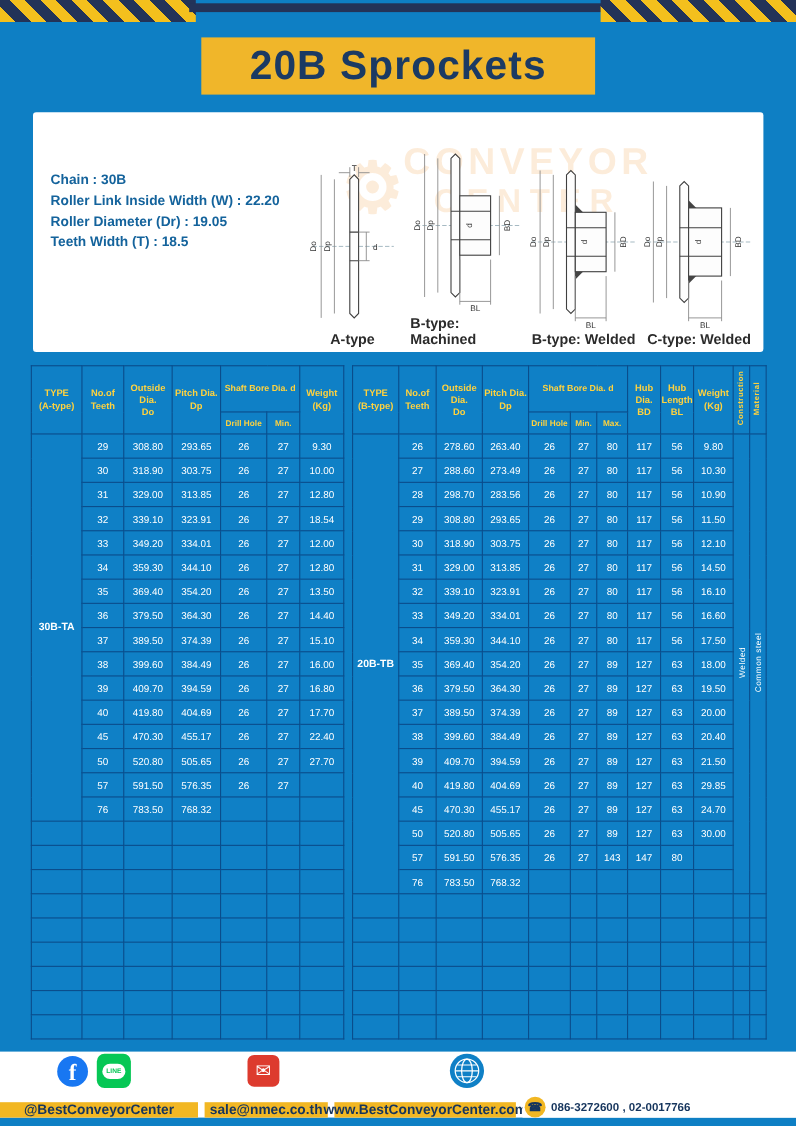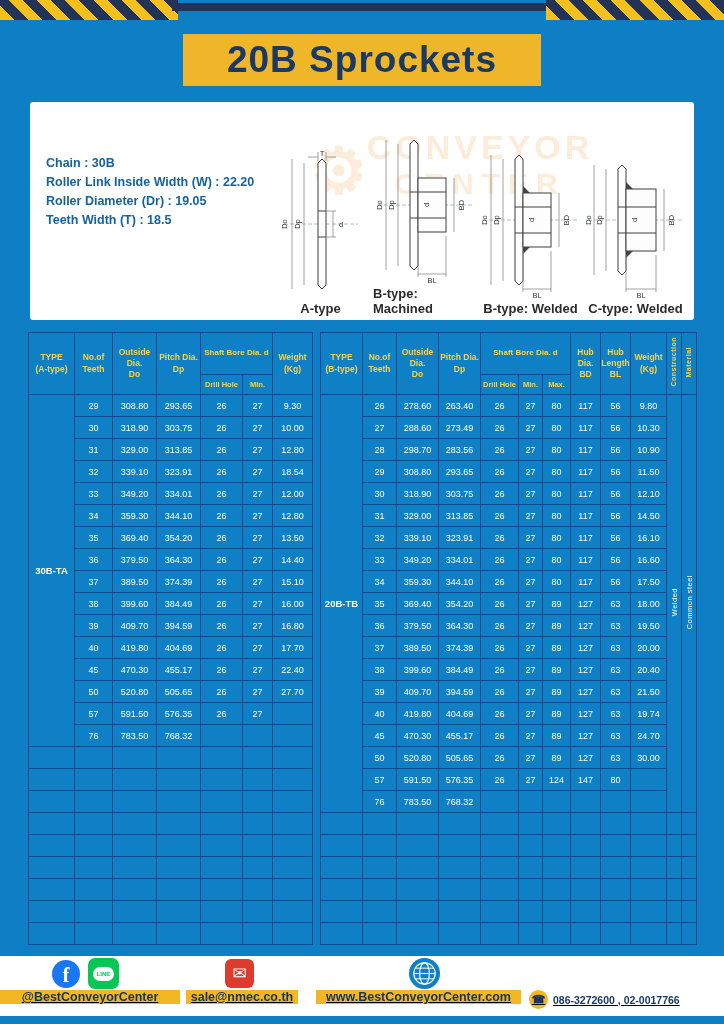--- a/index.html
+++ b/index.html
@@ -100,30 +100,30 @@
     display:flex; align-items:center; justify-content:center;
     color:#06c755; font-size:6px; font-weight:bold;
   }
   #email-icon {
     position:absolute; left:225px; top:3px; width:29px; height:29px; border-radius:6px;
     background:#dd3b2e; color:#fff; font-size:17px;
   }
   #globe-icon { position:absolute; left:408px; top:1px; width:33px; height:33px; }
   #footer-labels {
     position:absolute; bottom:0; left:0; width:100%; height:26px;
-    display:flex; align-items:flex-start;text-decoration:underline;
+    display:flex; align-items:flex-end;
   }
   .seg {
     display:flex; align-items:center; justify-content:center;
     font-weight:bold; color:#16355d; font-size:12.5px; white-space:nowrap;
   }
   .seg.yellow { background:#f2b723; }
   #seg-social  { width:180px; margin-right:6px; }
   #seg-email   { width:112px; margin-right:6px; }
-  #seg-website { width:205px; margin-right:6px;margin-left:12px; }
+  #seg-website { width:165px; margin-right:6px; }
   #seg-phone   { flex:1; justify-content:flex-start; gap:5px; font-size:10.5px; background:#fff; }
   #phone-icon {
     width:19px; height:19px; border-radius:50%; background:#f2b723;
     color:#16355d; font-size:11px; margin-left:2px;
   }
 </style>
 </head>
 <body>
 
 <div class="hazard" id="hazard-left"></div>
@@ -732,21 +732,21 @@
         </tr>
         <tr>
           <td>40</td>
           <td>419.80</td>
           <td>404.69</td>
           <td>26</td>
           <td>27</td>
           <td>89</td>
           <td>127</td>
           <td>63</td>
-          <td>19.74</td>
+          <td>29.85</td>
         </tr>
         <tr>
           <td>45</td>
           <td>470.30</td>
           <td>455.17</td>
           <td>26</td>
           <td>27</td>
           <td>89</td>
           <td>127</td>
           <td>63</td>
@@ -762,21 +762,21 @@
           <td>127</td>
           <td>63</td>
           <td>30.00</td>
         </tr>
         <tr>
           <td>57</td>
           <td>591.50</td>
           <td>576.35</td>
           <td>26</td>
           <td>27</td>
-          <td>124</td>
+          <td>143</td>
           <td>147</td>
           <td>80</td>
           <td>&nbsp;</td>
         </tr>
         <tr>
           <td>76</td>
           <td>783.50</td>
           <td>768.32</td>
           <td>&nbsp;</td>
           <td>&nbsp;</td>

